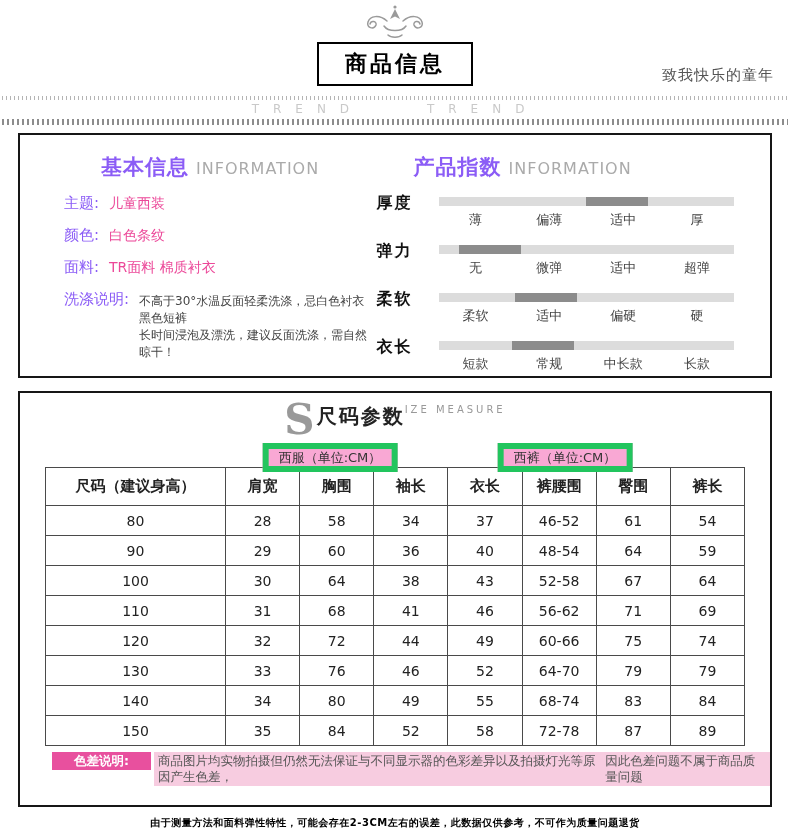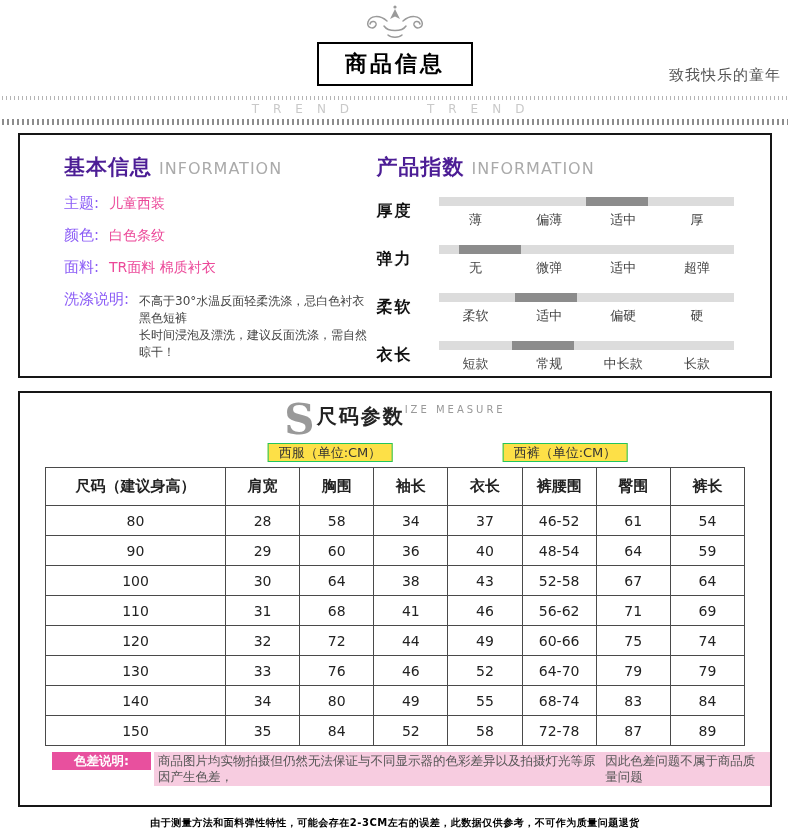--- a/index.html
+++ b/index.html
@@ -8,53 +8,53 @@
     width:790px; height:835px; overflow:hidden;
     font-family:"DejaVu Sans","Liberation Sans",sans-serif;
     color:#222;
   }
   .crown { height:42px; text-align:center; padding-top:3px; }
   .header-row { position:relative; height:46px; text-align:center; }
   .title-box {
     display:inline-block; border:2px solid #000; padding:5px 26px;
     font-size:22px; font-weight:bold; letter-spacing:3px; color:#000; background:#fff;
   }
-  .slogan { position:absolute; right:9px; bottom:3px; font-size:15px; color:#555; letter-spacing:1px; }
+  .slogan { position:absolute; right:16px; bottom:3px; font-size:15px; color:#555; letter-spacing:1px; }
   .trend-band { margin-top:8px; }
   .tick-line { height:4px; margin:0 2px; background:repeating-linear-gradient(90deg,#b4b4b4 0 1px,transparent 1px 4px); }
   .tick-line.thick { height:6px; background:repeating-linear-gradient(90deg,#8d8d8d 0 2px,transparent 2px 5px); }
   .trend-text { text-align:center; color:#c9c9c9; font-size:12px; letter-spacing:14px; word-spacing:46px; line-height:15px; margin:2px 0; }
   .box { border:2px solid #161616; margin:0 18px; background:#fff; }
   .info-box { margin-top:8px; height:245px; display:flex; padding-top:18px; }
   .info-left { width:47%; padding-left:44px; }
   .info-right { flex:1; padding:0 36px 0 4px; }
   .sec-title { margin-bottom:4px; }
-  .sec-cn { font-size:21px; font-weight:bold; color:#4c1d95; letter-spacing:1px; }
+  .sec-cn { font-size:21px; font-weight:bold; color:#8b5cf6; letter-spacing:1px;margin-left:37px; }
   .sec-en { font-size:16px; color:#aaa; margin-left:7px; letter-spacing:1px; }
   .info-row { display:flex; margin-top:13px; align-items:flex-start; }
   .info-label { font-weight:normal; font-size:15px; white-space:nowrap; margin-right:10px; color:#8b5cf6; }
   .info-value { font-size:14px; color:#ec4899; padding-top:1px; }
   .info-value.small { font-size:12px; line-height:17px; white-space:pre-line; color:#444; padding-top:3px; }
-  .metric-row { display:flex; margin-top:11px;align-items:center; }
+  .metric-row { display:flex; margin-top:11px; }
   .metric-label { width:54px; font-size:16px; font-weight:bold; color:#111; letter-spacing:2px; padding-top:1px; }
   .metric-body { flex:1; margin-left:8px; }
   .metric-track { position:relative; height:9px; background:#dcdcdc; margin-top:5px; }
   .metric-fill { position:absolute; top:0; height:100%; background:#8c8c8c; }
   .metric-options { display:flex; margin-top:5px; }
   .metric-options span { flex:1; text-align:center; font-size:13px; color:#444; }
   .size-box { margin-top:13px; padding-top:8px; height:416px; }
   .size-title { display:flex; justify-content:center; align-items:flex-start; height:40px; }
   .big-s { font-size:42px; line-height:38px; font-weight:bold; color:#999; font-family:"DejaVu Serif","Liberation Serif",serif; }
   .size-title-col { display:flex; flex-direction:row; margin-left:2px; padding-top:2px; }
   .size-cn { font-size:20px; font-weight:bold; letter-spacing:2px; color:#222; }
   .size-en { font-size:10px; color:#999; letter-spacing:3px; margin-top:1px; }
   .unit-row { position:relative; width:700px; margin:2px auto 0; height:20px; }
   .unit-label {
     position:absolute; transform:translateX(-50%); font-size:13px; color:#333;
-    border:1px solid #22c55e; padding:0 10px; line-height:17px; white-space:nowrap; background:#fde047;
+    border:6px solid #22c55e; padding:0 10px; line-height:17px; white-space:nowrap; background:#f9a8d4;
   }
   .unit-label.left { left:285px; }
   .unit-label.right { left:520px; }
   .size-table { width:700px; margin:4px auto 0; border-collapse:collapse; table-layout:fixed; }
   .size-table th, .size-table td {
     border:1px solid #4a4a4a; text-align:center; vertical-align:middle;
     font-size:14px; color:#222; height:30px; font-weight:normal; padding:0;
   }
   .size-table th { height:38px; font-weight:bold; font-size:15px; }
   .size-table th.col-size { width:180px; }

